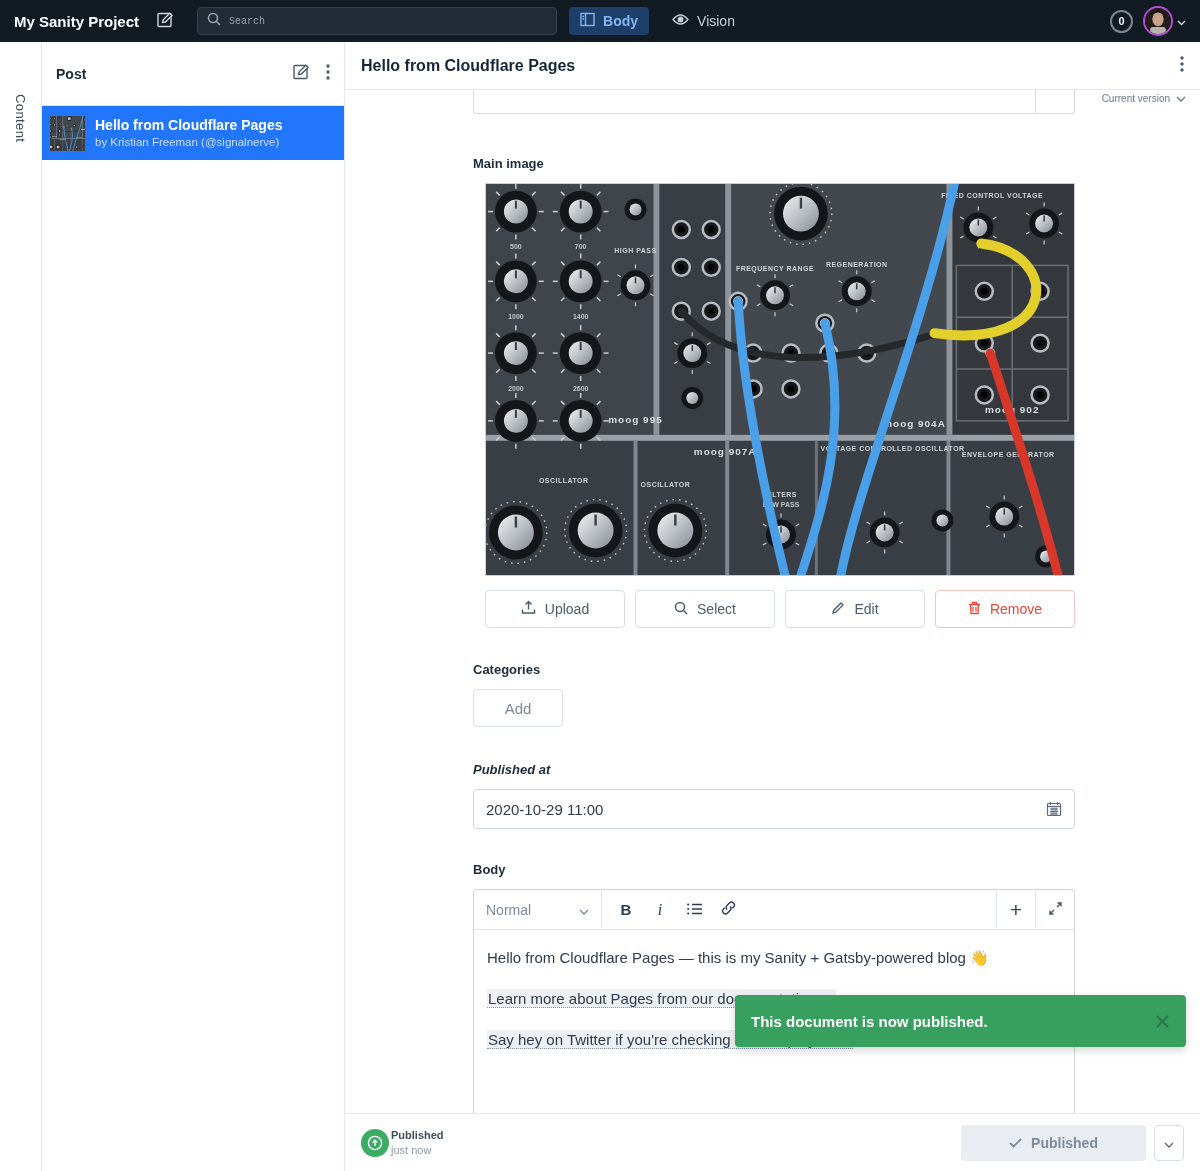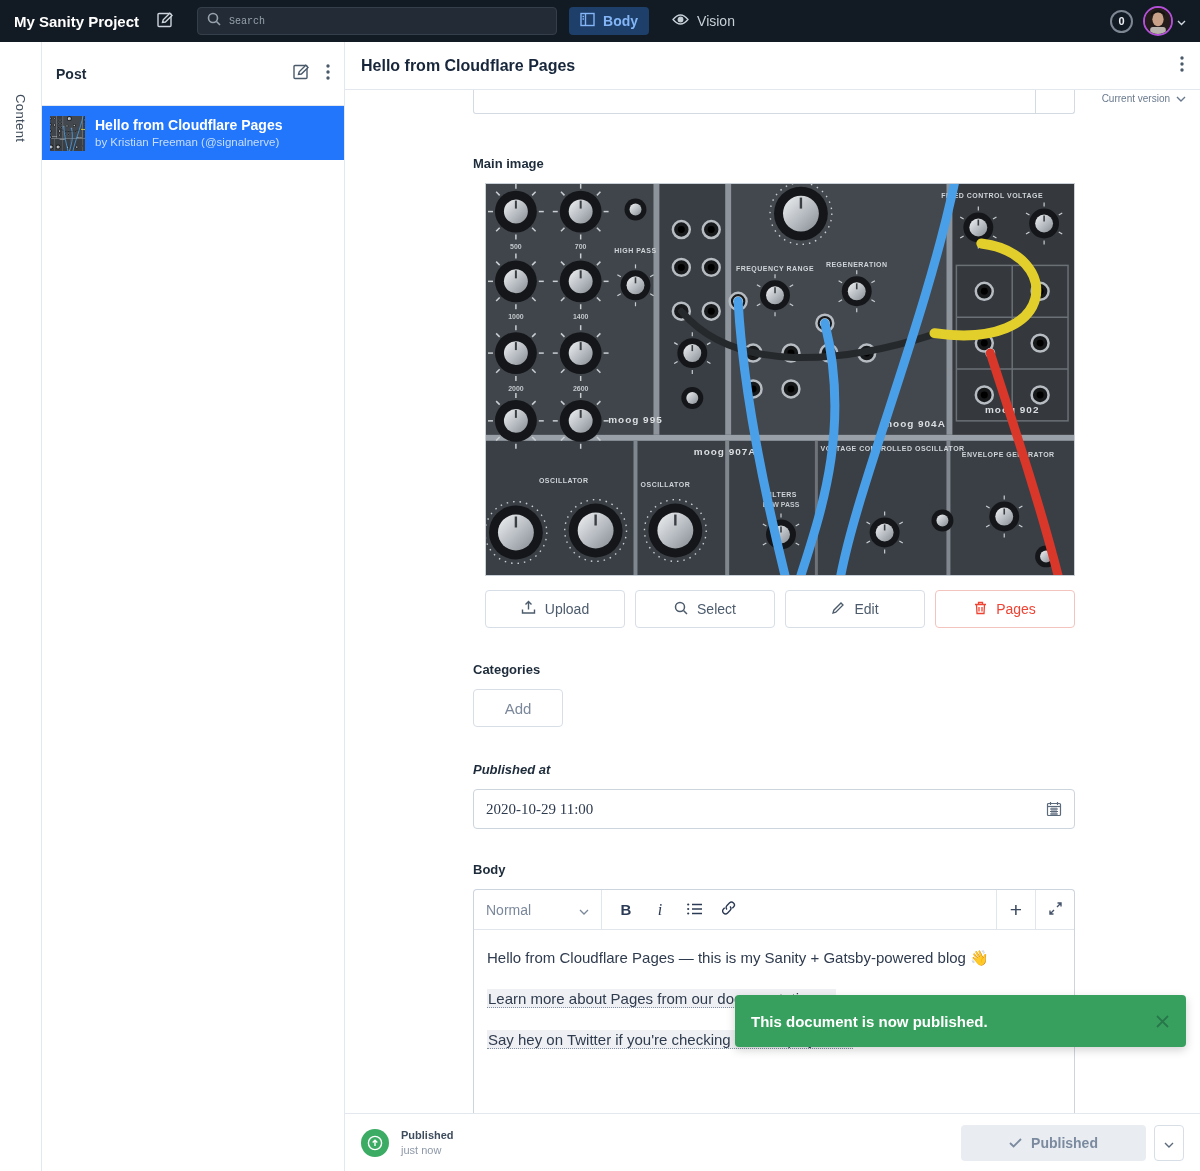--- a/index.html
+++ b/index.html
@@ -58,21 +58,21 @@
   .image-frame svg { display:block; }
   .image-actions { display:flex; gap:10px; margin-top:14px; width:590px; }
   .action-btn { flex:1; height:38px; border:1px solid #d7dee6; border-radius:4px; background:#fff; display:flex; align-items:center; justify-content:center; gap:9px; font-size:14px; color:#4c5b6c; font-weight:500; cursor:pointer; font-family:inherit; }
   .action-btn.danger { border-color:#f3c4be; color:#ef4434; }
 
   .lbl-categories { margin-top:34px; margin-bottom:12px; }
   .add-btn { width:90px; height:38px; border:1px solid #d7dee6; border-radius:4px; background:#fff; color:#7b889b; font-size:15px; cursor:pointer; font-family:inherit; }
 
   .lbl-published { margin-top:35px; margin-bottom:12px;font-style:italic; }
   .date-input { height:40px; border:1px solid #ccd4dd; border-radius:4px; display:flex; align-items:center; padding:0 12px; }
-  .date-input input { border:none; outline:none; font-size:15px; color:#2e3b4e; width:100%; font-family:Liberation Serif, serif; background:transparent; }
+  .date-input input { border:none; outline:none; font-size:15px; color:#2e3b4e; width:100%; font-family:Liberation Sans, sans-serif; background:transparent; }
   .cal-btn { margin-left:auto; color:#5c6b7c; display:flex; cursor:pointer; }
 
   .lbl-body { margin-top:33px; margin-bottom:12px; }
   .body-editor { border:1px solid #ccd4dd; border-radius:4px 4px 0 0; height:228px; overflow:hidden; display:flex; flex-direction:column; border-bottom:none; }
   .editor-toolbar { height:40px; min-height:40px; border-bottom:1px solid #e0e6ec; display:flex; align-items:stretch; }
   .style-select { width:128px; display:flex; align-items:center; justify-content:space-between; padding:0 12px; color:#7b889b; font-size:14px; border-right:1px solid #e0e6ec; cursor:pointer; }
   .tb-group { display:flex; align-items:center; gap:2px; padding:0 8px; flex:1; }
   .tb-btn { width:32px; height:32px; display:flex; align-items:center; justify-content:center; color:#2c3b55; border-radius:3px; cursor:pointer; }
   .tb-bold { font-weight:700; font-size:15px; }
   .tb-italic { font-style:italic; font-family:"Liberation Serif", serif; font-size:16px; }
@@ -80,21 +80,21 @@
   .tb-plus { font-size:21px; font-weight:400; color:#3c4a60; }
   .editor-content { padding:17px 13px; font-size:15px; color:#2f3b4e; line-height:1.45; cursor:text; }
   .editor-content p { margin-bottom:19px; }
   .rt-link { color:#2f3b4e; text-decoration:none; background:#eef0f3; border-bottom:1px dotted #8290a1; padding:1px 1px 0; cursor:pointer; }
 
   
   .toast { position:absolute; right:14px; bottom:66px; width:451px; height:52px; background:#38a05e; border-radius:4px; display:flex; align-items:center; padding:0 16px; color:#fff; font-size:15px; font-weight:600; box-shadow:0 3px 10px rgba(0,0,0,.18); z-index:5; }
   .toast-close { margin-left:auto; color:#2a7d49; display:flex; cursor:pointer; }
 
   
-  .main-footer { height:58px; border-top:1px solid #e3e8ee; display:flex; align-items:center; padding:0 16px; gap:12px; background:#fff; }
+  .main-footer { height:58px; border-top:1px solid #e3e8ee; display:flex; align-items:center; padding:0 16px; gap:2px; background:#fff; }
   .pub-icon { width:28px; height:28px; border-radius:50%; background:#3cab64; display:flex; align-items:center; justify-content:center; flex:none; }
   .pub-meta { line-height:1.3; }
   .pub-t1 { font-size:11px; color:#3e4c5c; font-weight:600; }
   .pub-t2 { font-size:11px; color:#8d99a8; }
   .footer-right { margin-left:auto; display:flex; gap:8px; }
   .published-btn { width:185px; height:36px; background:#e9edf2; border-radius:4px; color:#7b8a9e; font-size:14px; font-weight:600; display:flex; align-items:center; justify-content:center; gap:9px; border:none; cursor:default; font-family:inherit; }
   .caret-btn { width:30px; height:36px; border:1px solid #d7dee6; border-radius:4px; background:#fff; color:#5c6b7c; display:flex; align-items:center; justify-content:center; cursor:pointer; }
 
   .defs-svg { position:absolute; width:0; height:0; overflow:hidden; }
   .synth-label { fill:#cfd4d9; font-size:7px; font-weight:700; letter-spacing:.5px; font-family:"Liberation Sans",sans-serif; }
@@ -425,21 +425,21 @@
               <span>Edit</span>
             </button>
             <button class="action-btn danger">
               <span>
                 <svg width="13" height="14" viewBox="0 0 13 14" fill="none" stroke="#ef4434" stroke-width="1.3">
                   <path d="M1,3.5 L12,3.5 M4.5,3.5 L4.5,1.5 L8.5,1.5 L8.5,3.5 M2.5,3.5 L3,12.5 L10,12.5 L10.5,3.5"></path>
                   <line x1="5" y1="6" x2="5" y2="10.5"></line>
                     <line x1="8" y1="6" x2="8" y2="10.5"></line>
                 </svg>
               </span>
-              <span>Pages</span>
+              <span>Remove</span>
             </button>
           </div>
         </div>
 
         <div class="field-label lbl-categories">Categories</div>
         <button class="add-btn">Add</button>
 
         <div class="field-label lbl-published">Published at</div>
         <div class="date-input">
           <input type="text" value="2020-10-29 11:00" style="">

